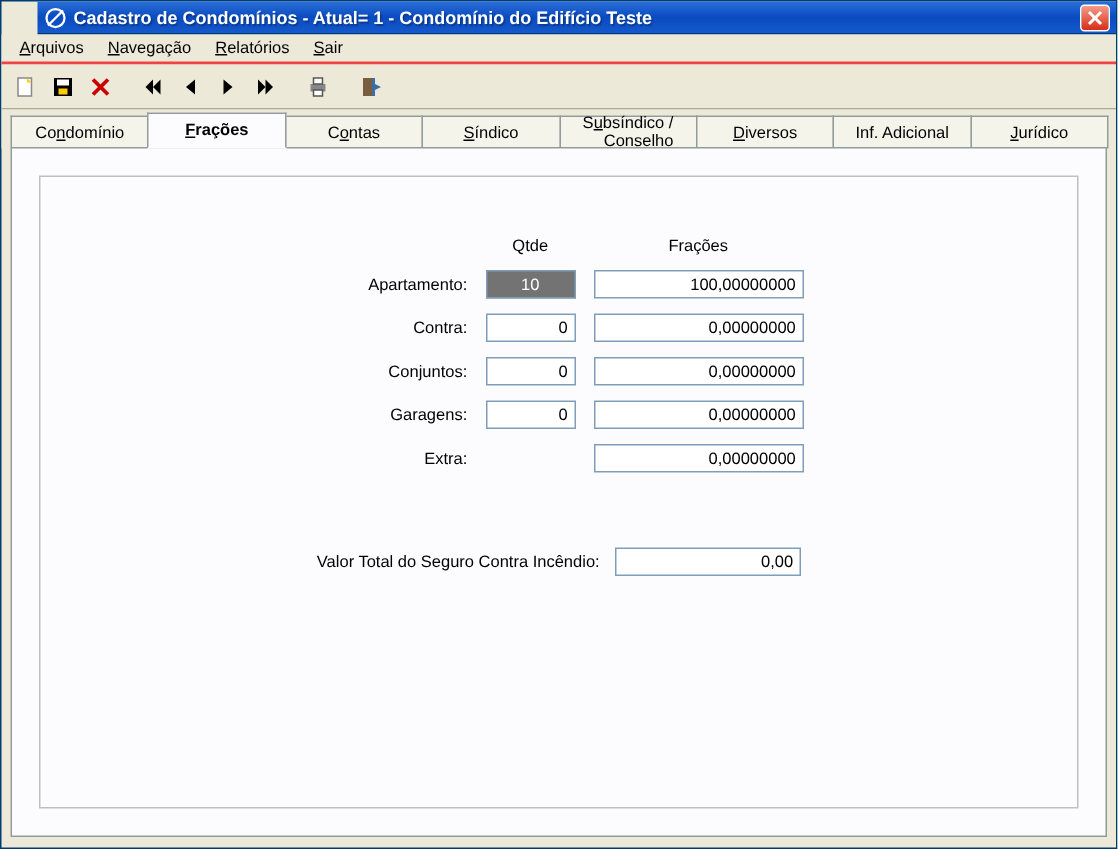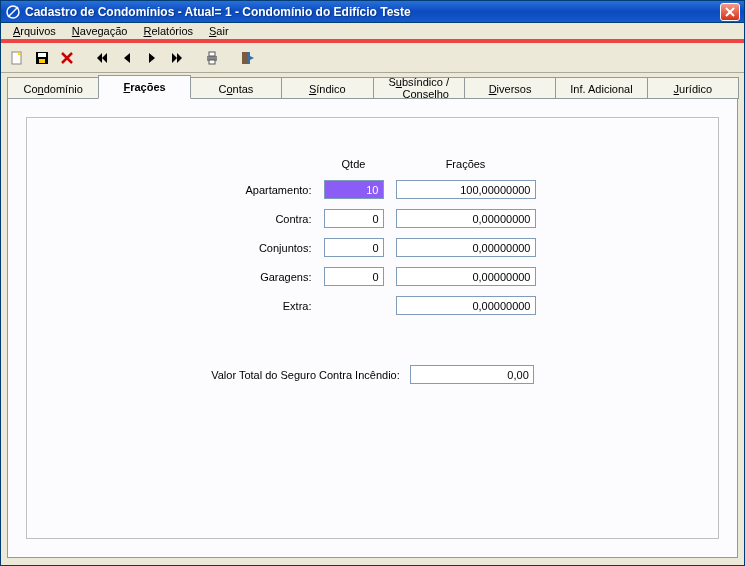--- a/index.html
+++ b/index.html
@@ -17,41 +17,42 @@
     border: 1px solid #003c74;
     display: flex; flex-direction: column;
   }
   .titlebar {
     height: 22px;
     background: linear-gradient(to bottom, #2a6fd8 0%, #0a4bc0 50%, #1559cc 100%);
     display: flex; align-items: center;
     color: white; font-weight: bold;
     padding: 0 4px;
     border-bottom: 1px solid #003c74;
+    margin-left: 24px;
   }
   .titlebar .appicon {
     width: 16px; height: 16px; margin-right: 4px;
     display: flex; align-items: center; justify-content: center;
   }
   .titlebar .title { flex: 1; font-size: 12px; text-shadow: 1px 1px 1px rgba(0,0,0,0.3); }
   .titlebar .closebtn {
     width: 20px; height: 18px;
     background: linear-gradient(to bottom, #f59a8a, #d62f17);
     border: 1px solid #fff;
     border-radius: 3px;
     display: flex; align-items: center; justify-content: center;
     cursor: pointer;
   }
   .titlebar .closebtn svg { width: 10px; height: 10px; }
   .menubar {
     height: 20px;
     background: #ece9d8;
     display: flex; align-items: center;
     padding: 0 4px;
-    border-bottom: 4px solid #ef4444;
+    border-bottom: 2px solid #ef4444;
     font-size: 11px;
   }
   .menubar .menuitem {
     padding: 2px 8px;
     cursor: pointer;
   }
   .menubar .menuitem u { text-decoration: underline; }
   .toolbar {
     height: 30px;
     background: #ece9d8;
@@ -130,22 +131,23 @@
     height: 19px;
     border: 1px solid #7f9db9;
     background: #fff;
     font-size: 11px;
     text-align: right;
     padding: 0 4px;
     width: 100%;
     font-family: Tahoma, Arial, sans-serif;
   }
   .numinput.selected {
-    background: #8b5cf6;
+    background: #737373;
     color: #fff;
+    text-align: center;
   }
   .insurance-row {
     margin-top: 50px;
     display: flex;
     align-items: center;
     justify-content: center;
     gap: 10px;
   }
   .insurance-row .lbl2 { font-size: 11px; }
   .insurance-row input {

